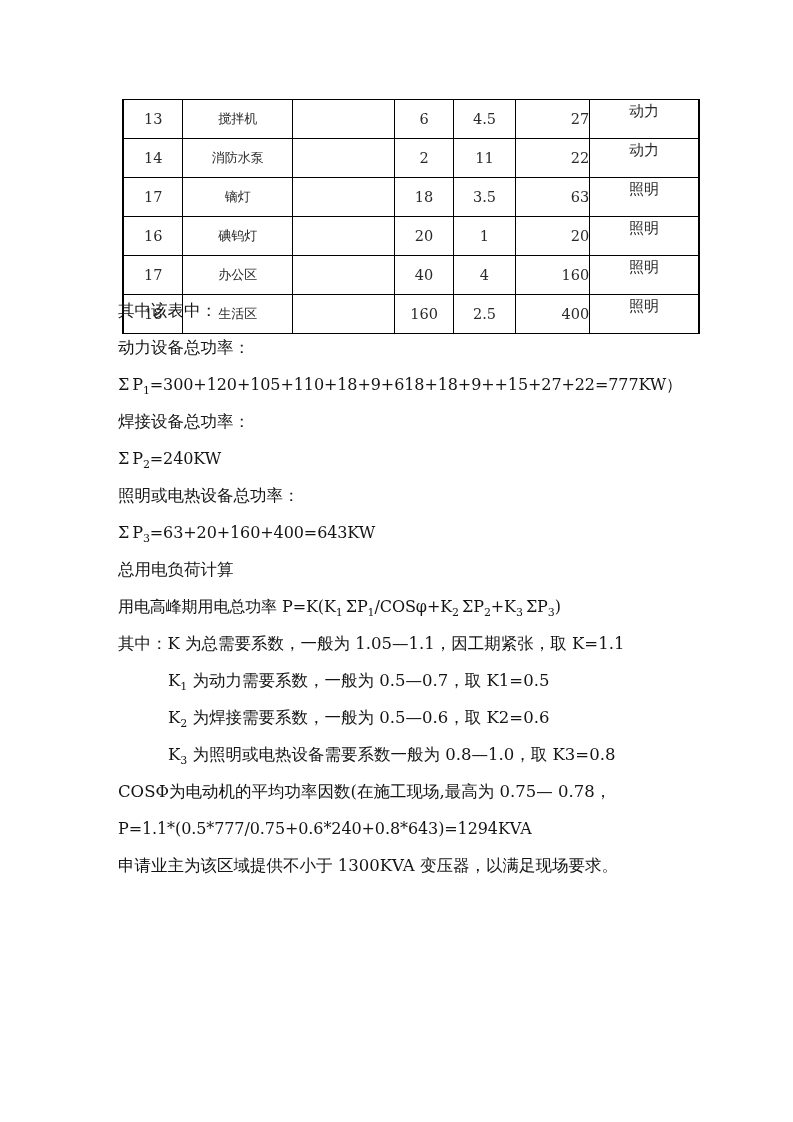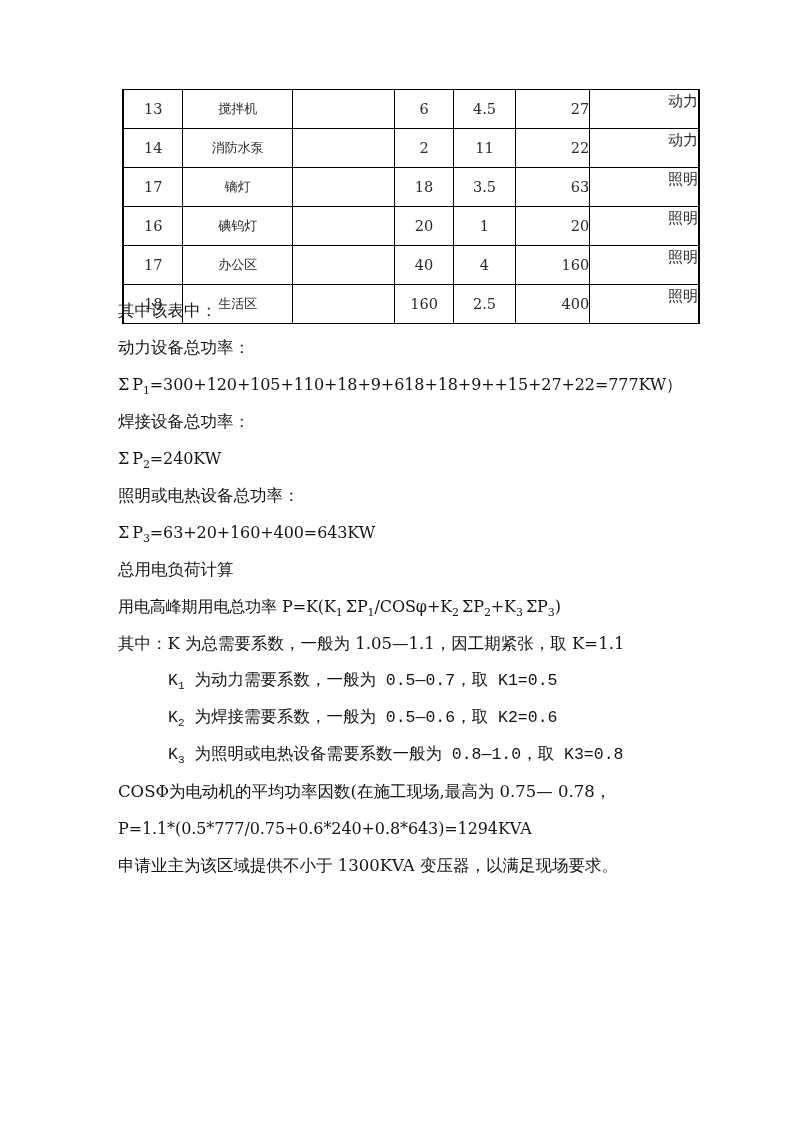--- a/index.html
+++ b/index.html
@@ -23,21 +23,21 @@
     left: 0; top: 0;
     width: 793px;
     height: 1122px;
     background: #ffffff;
   }
 
   
   .table-wrap {
     position: absolute;
     left: 102px;
-    top: 89px;
+    top: 99px;
     width: 538px;
     padding-left: 20px;
   }
   table.equip {
     border-collapse: collapse;
     table-layout: fixed;
     width: 578px;
     border-left: 2px solid #000;
     border-right: 1px solid #000;
     border-top: 1px solid #000;
@@ -59,41 +59,40 @@
   table.equip td.c-spec  { width: 100px; }
   table.equip td.c-qty   { width: 58px; }
   table.equip td.c-pw    { width: 60px; }
   table.equip td.c-tot   { width: 73px; text-align: right; }
   table.equip td.c-cat   {
     width: 107px;
     border-right: 2px solid #000;
     vertical-align: top;
     padding-top: 3px;
     font-size: 15px;
-    text-align: right;
   }
 
   
   .body-text {
     position: absolute;
     left: 0;
     top: 292px;
     width: 793px;
   }
   .line {
     font-family: "DejaVu Serif", "Liberation Serif", serif;
     font-size: 16.5px;
     color: #141414;
     line-height: 37px;
     height: 37px;
     white-space: nowrap;
     margin: 0;
     padding-left: 118px;
   }
-  .line.ind-1 { padding-left: 168px; font-family: Liberation Mono, monospace; }   
+  .line.ind-1 { padding-left: 168px; }   
   .line.ind-2 { padding-left: 118px; }   
   .line.formula {
     font-size: 16px;
     letter-spacing: -0.1px;
   }
   .sub {
     font-size: 11px;
     vertical-align: sub;
     line-height: 0;
   }

